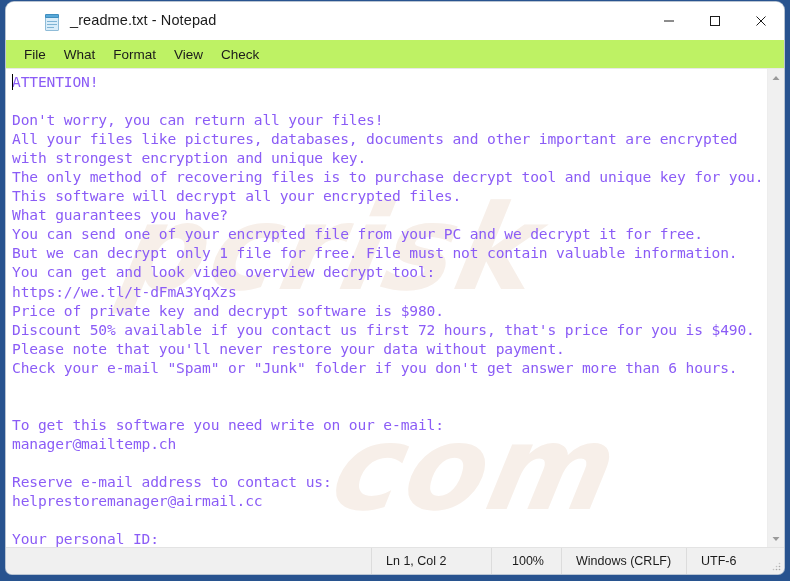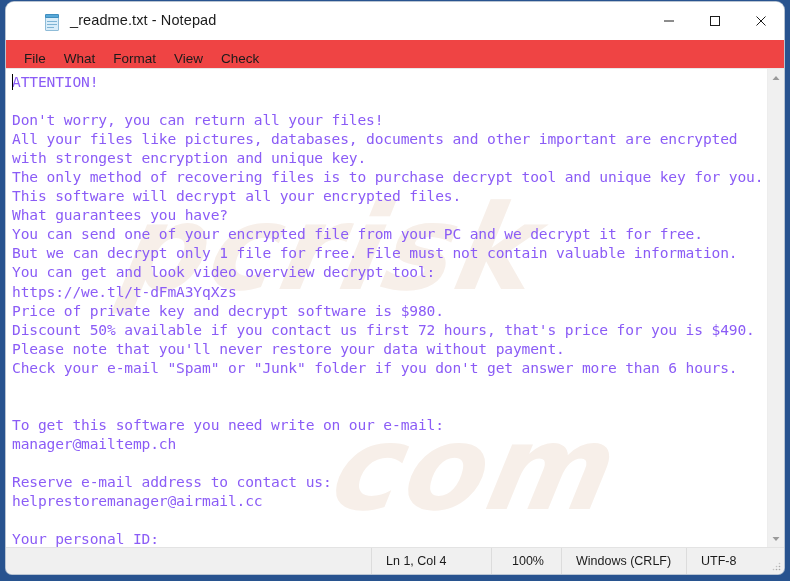--- a/index.html
+++ b/index.html
@@ -109,23 +109,23 @@
     background: transparent;
     border: none;
     cursor: default;
   }
   .caption-btn svg { display: block; }
 
   
   #menubar {
     height: 28px;
     flex: 0 0 28px;
-    background: #ef4444;
-    display: flex;
-    align-items: flex-end;
+    background: #bef264;
+    display: flex;
+    align-items: center;
     padding-left: 9px;
   }
   .menu-item {
     font-size: 13.5px;
     color: #1b1b1b;
     padding: 2px 9px;
     white-space: nowrap;
     border-radius: 3px;
     cursor: default;
   }
@@ -369,24 +369,24 @@
           <span>
             <svg width="8" height="6" viewBox="0 0 8 6">
               <polygon points="4,5 0.5,1 7.5,1" fill="#9a9a9a"></polygon>
             </svg>
           </span>
         </div>
       </div>
     </div>
 
     <div id="statusbar">
-      <div class="status-cell first" id="status-ln">Ln 1, Col 4</div>
+      <div class="status-cell first" id="status-ln">Ln 1, Col 2</div>
       <div class="status-cell" id="status-zoom">100%</div>
       <div class="status-cell" id="status-eol">Windows (CRLF)</div>
-      <div class="status-cell" id="status-enc">UTF-8</div>
+      <div class="status-cell" id="status-enc">UTF-6</div>
       <div id="resize-grip">
         <span>
           <svg width="10" height="10" viewBox="0 0 10 10">
             <circle cx="8.5" cy="8.5" r="0.8" fill="#a6a6a6"></circle>
             <circle cx="5.5" cy="8.5" r="0.8" fill="#a6a6a6"></circle>
             <circle cx="8.5" cy="5.5" r="0.8" fill="#a6a6a6"></circle>
             <circle cx="2.5" cy="8.5" r="0.8" fill="#c2c2c2"></circle>
             <circle cx="5.5" cy="5.5" r="0.8" fill="#c2c2c2"></circle>
             <circle cx="8.5" cy="2.5" r="0.8" fill="#c2c2c2"></circle>
           </svg>

